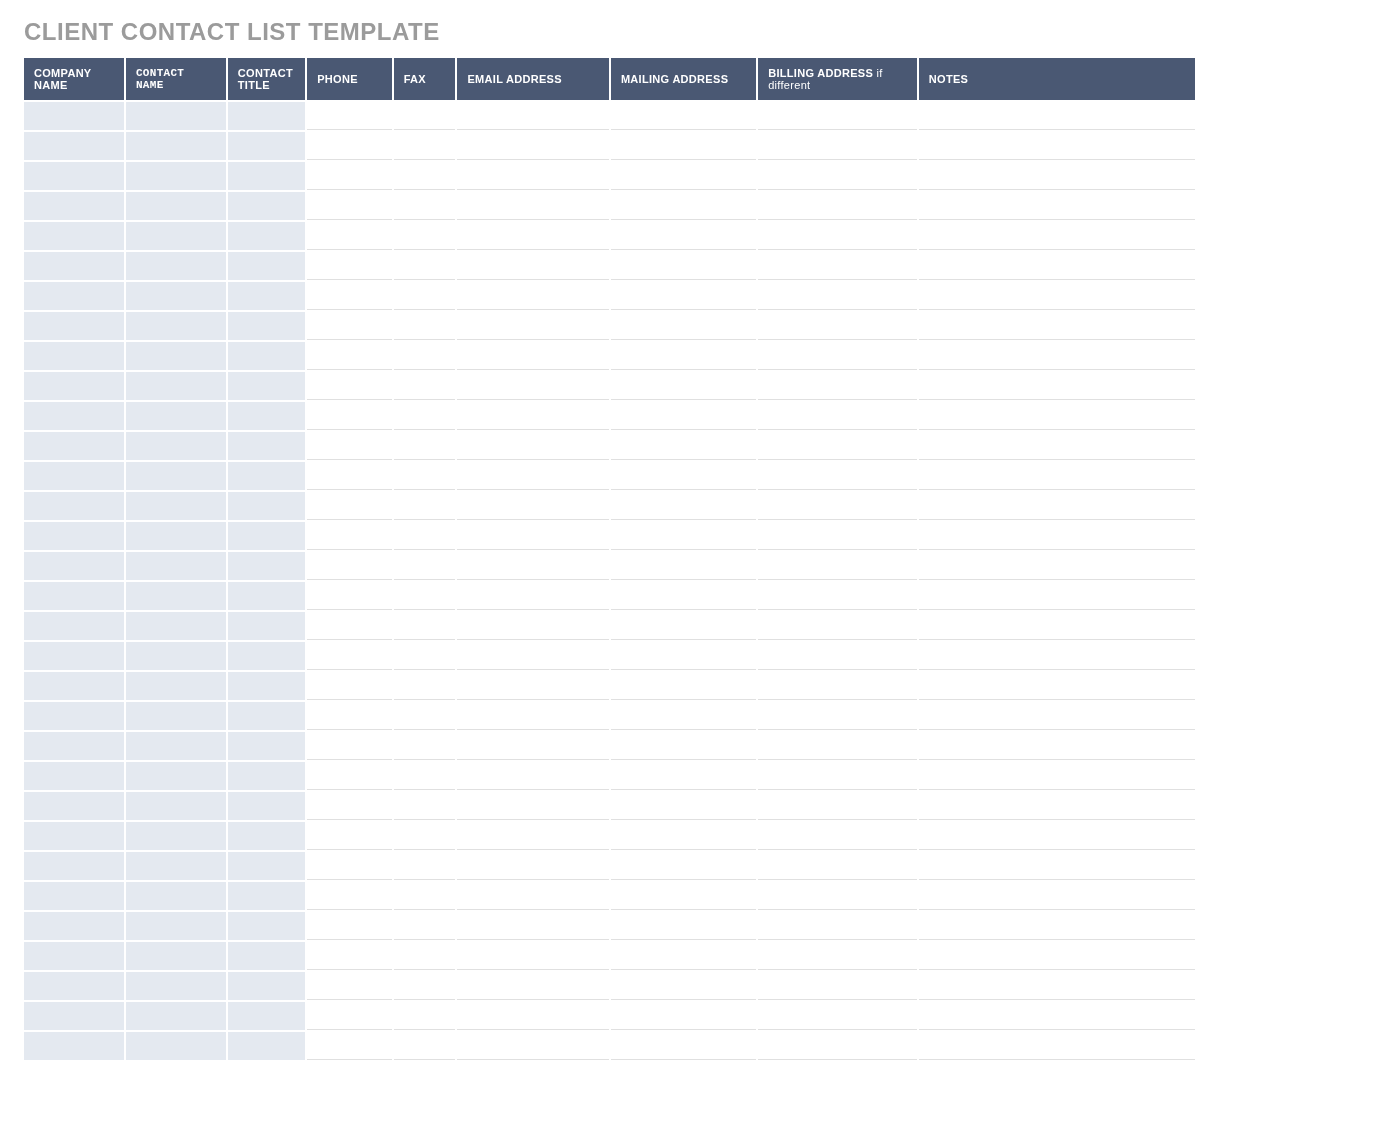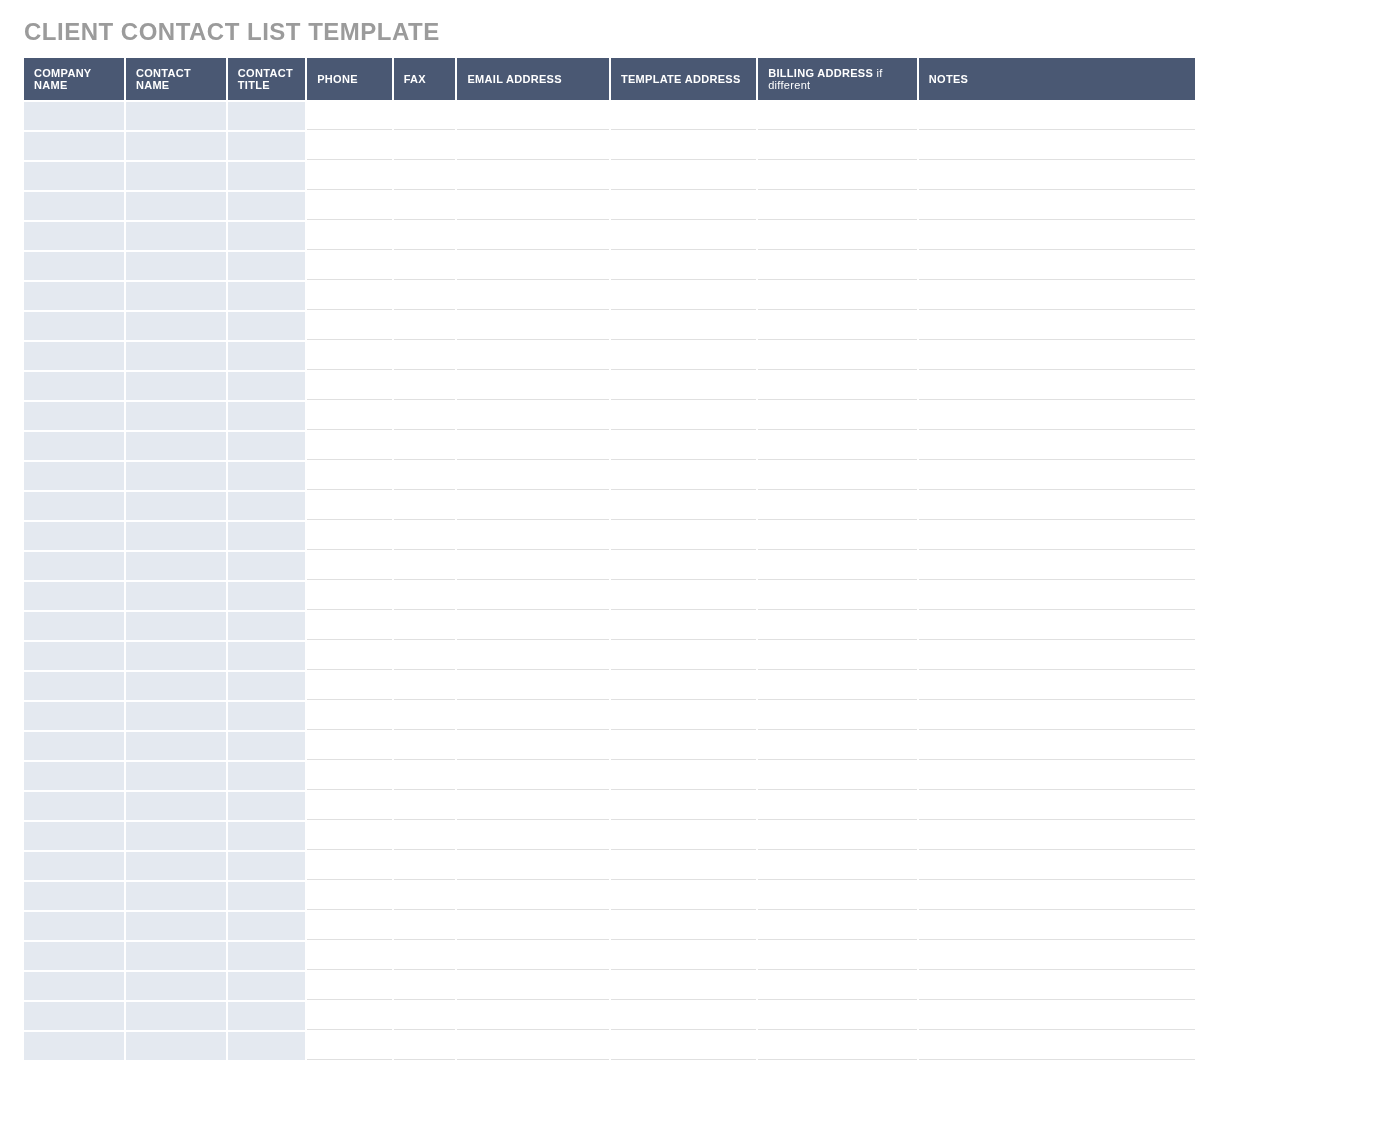--- a/index.html
+++ b/index.html
@@ -52,21 +52,21 @@
       border: none;
     }
     td.shaded {
       background: #e4e9f0;
     }
     td.plain {
       background: #ffffff;
       border-bottom: 1px solid #e0e0e0;
     }
     .col-company { width: 97px; }
-    .col-contact-name { width: 97px; }
+    .col-contact-name { width: 97px; font-family: Liberation Mono, monospace; }
     .col-contact-title { width: 75px; }
     .col-phone { width: 82px; }
     .col-fax { width: 60px; }
     .col-email { width: 147px; }
     .col-mailing { width: 141px; }
     .col-billing { width: 154px; }
     .col-notes { width: 268px; }
   </style>
 </head>
 <body>
@@ -76,21 +76,21 @@
 <div class="table-wrap">
   <table>
     <thead>
       <tr id="header-row">
           <th class="col-company"><span>COMPANY NAME</span></th>
           <th class="col-contact-name"><span>CONTACT NAME</span></th>
           <th class="col-contact-title"><span>CONTACT TITLE</span></th>
           <th class="col-phone"><span>PHONE</span></th>
           <th class="col-fax"><span>FAX</span></th>
           <th class="col-email"><span>EMAIL ADDRESS</span></th>
-          <th class="col-mailing"><span>TEMPLATE ADDRESS</span></th>
+          <th class="col-mailing"><span>MAILING ADDRESS</span></th>
           <th class="col-billing"><span class="bold-part">BILLING ADDRESS</span><span class="light-part"> if different</span></th>
           <th class="col-notes"><span>NOTES</span></th>
         </tr>
     </thead>
     <tbody id="table-body">
         <tr>
           <td class="shaded col-company"></td>
           <td class="shaded col-contact-name"></td>
           <td class="shaded col-contact-title"></td>
           <td class="plain col-phone"></td>

